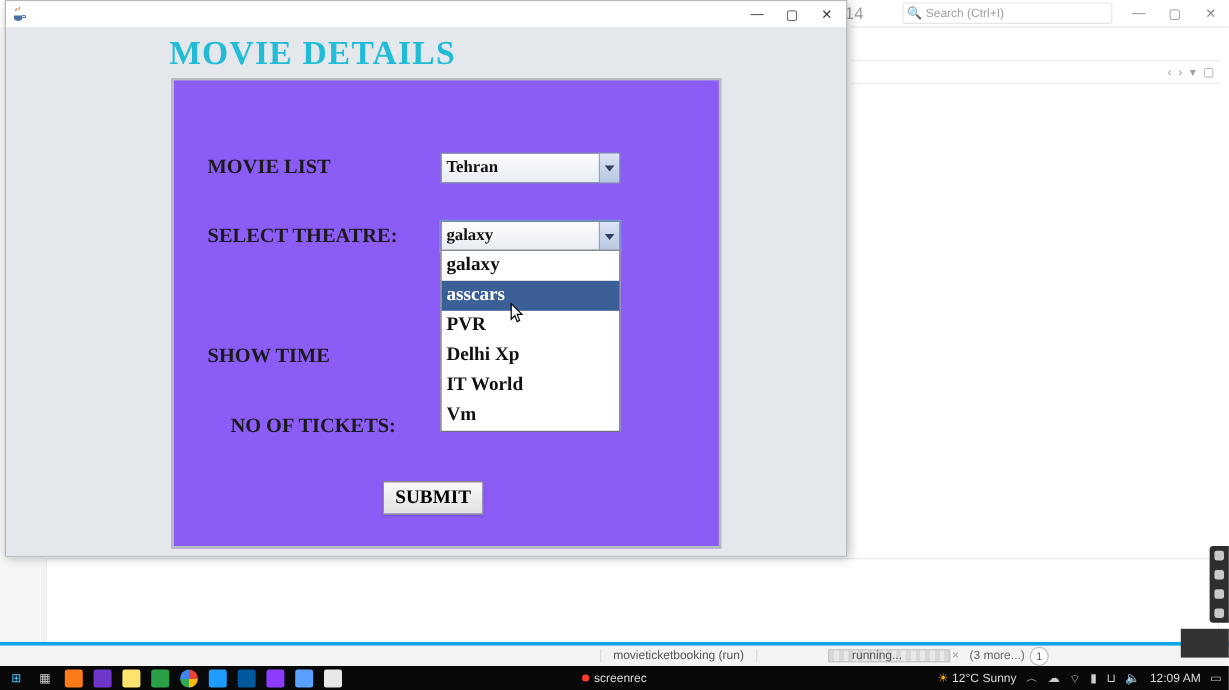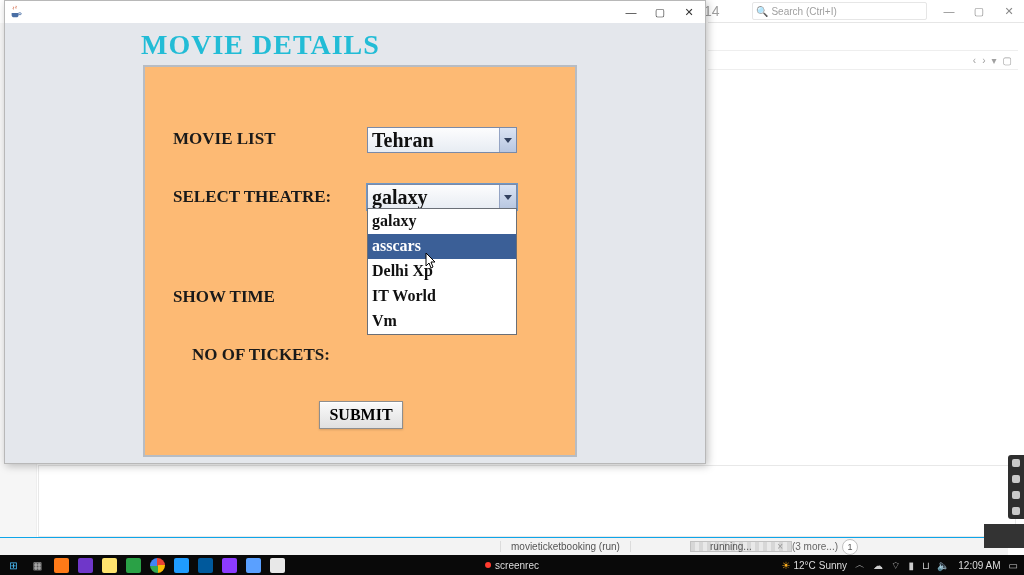--- a/index.html
+++ b/index.html
@@ -10,21 +10,21 @@
 .ide-tabtext{font-size:14px;color:#9e9e9e;margin-left:-4px;}
 .ide-search{position:absolute;left:752px;top:2px;width:170px;height:16px;border:1px solid #e6e6e6;border-radius:2px;display:flex;align-items:center;font-size:10px;color:#a0a0a0;padding-left:3px;gap:3px;}
 .ide-winbtns{position:absolute;right:0;top:0;height:22px;display:flex;}
 .ide-winbtns div{width:30px;display:flex;align-items:center;justify-content:center;color:#888;font-size:11px;}
 .ide-subtool{position:absolute;left:708px;top:50px;right:6px;height:18px;border-top:1px solid #eee;border-bottom:1px solid #eee;display:flex;justify-content:flex-end;align-items:center;gap:6px;color:#a0a0a0;font-size:10px;padding-right:6px;}
 .ide-subtool span{display:inline-block;}
 .ide-editor{position:absolute;left:38px;top:465px;right:8px;bottom:38px;background:#fff;border:1px solid #e8e8e8;}
 .ide-leftgutter{position:absolute;left:0;top:23px;width:36px;bottom:38px;background:#f6f6f6;border-right:1px solid #eee;}
 
 
-.ide-status{position:absolute;left:0;right:16px;bottom:20px;height:17px;background:#f3f3f3;border-top:1px solid #0ea5e9;font-size:10px;display:flex;align-items:center;}
+.ide-status{position:absolute;left:0;right:0;bottom:20px;height:17px;background:#f3f3f3;border-top:3px solid #0ea5e9;font-size:10px;display:flex;align-items:center;}
 .ide-statcell{padding:0 10px;border-right:1px solid #dcdcdc;color:#555;}
 .ide-running-bar{position:absolute;left:690px;width:100px;height:9px;border:1px solid #c1c1c1;background:repeating-linear-gradient(90deg,#d7d7d7 0 4px,#e9e9e9 4px 8px);}
 .ide-xmore{position:absolute;right:170px;color:#666;}
 .ide-xx{color:#999;margin-right:6px;}
 .ide-notifier{position:absolute;right:150px;width:14px;height:14px;border:1px solid #c0c0c0;border-radius:50%;font-size:9px;display:flex;align-items:center;justify-content:center;color:#555;background:#fff;}
 
 
 .sr-side{position:absolute;right:0;top:455px;width:16px;height:64px;background:#2e2e2e;border-radius:3px 0 0 3px;display:flex;flex-direction:column;justify-content:space-around;align-items:center;}
 .sr-side div{width:8px;height:8px;background:#c9c9c9;border-radius:2px;}
 .decode-badge{position:absolute;right:0;top:524px;width:40px;height:24px;background:#333;}
@@ -44,31 +44,31 @@
 .jtitle{height:22px;background:#fff;border-bottom:1px solid #d0d0d0;display:flex;align-items:center;justify-content:space-between;padding:0 2px 0 4px;}
 .jtitle-left{display:flex;align-items:center;gap:4px;}
 .jcup{width:14px;height:14px;display:inline-block;}
 .jtitle-btns{display:flex;gap:1px;}
 .jtitle-btns div{width:28px;height:18px;display:flex;align-items:center;justify-content:center;color:#333;font-size:11px;}
 
 .jbody{position:absolute;left:0;right:0;top:22px;bottom:0;background:#e4e7ec;}
 
 .heading{position:absolute;left:136px;top:6px;font-family:"Copperplate","Copperplate Gothic Bold","Trebuchet MS",serif;font-size:28px;font-weight:700;color:#22bcd6;letter-spacing:1px;}
 
-.formpanel{position:absolute;left:138px;top:42px;width:430px;height:388px;border:2px solid #b7bcc3;background:#fdba74;}
+.formpanel{position:absolute;left:138px;top:42px;width:430px;height:388px;border:2px solid #b7bcc3;background:#8b5cf6;padding-left:24px;}
 
 .lbl{position:absolute;left:28px;font-family:"Times New Roman",serif;font-weight:700;color:#1a1a1a;font-size:17px;}
 .lbl.movie{top:62px;}
 .lbl.theatre{top:120px;}
 .lbl.date{top:170px;}
 .lbl.show{top:220px;}
 .lbl.tickets{top:278px;margin-left:19px;}
 
 
-.combo{position:absolute;left:222px;width:148px;height:24px;border:1px solid #7a8aa8;background:linear-gradient(#fdfdfe,#e7ecf3);display:flex;align-items:center;font-family:"Times New Roman",serif;font-weight:700;font-size:20px;}
+.combo{position:absolute;left:222px;width:148px;height:24px;border:1px solid #7a8aa8;background:linear-gradient(#fdfdfe,#e7ecf3);display:flex;align-items:center;font-family:"Times New Roman",serif;font-weight:700;font-size:14px;}
 .combo .cval{flex:1;padding-left:4px;color:#111;}
 .combo .carrow{width:16px;height:100%;background:linear-gradient(#dbe4f4,#b7c6e0);border-left:1px solid #94a4c4;display:flex;align-items:center;justify-content:center;}
 .combo .carrow::after{content:"";border-left:4px solid transparent;border-right:4px solid transparent;border-top:5px solid #32415f;}
 .combo.focused{outline:1px solid #6f98c7;}
 .combo.movie{top:60px;}
 .combo.theatre{top:117px;}
 
 
 .dropdown{position:absolute;left:222px;top:141px;width:148px;border:1px solid #6a6f77;background:#fff;font-family:"Times New Roman",serif;font-weight:700;font-size:16px;z-index:5;}
 .dropdown .opt{padding:1px 4px 2px 4px;color:#111;line-height:22px;}
@@ -163,20 +163,21 @@
       </div>
 
       <div class="combo theatre focused">
         <span class="cval">galaxy</span>
         <span class="carrow"></span>
       </div>
 
       <div class="dropdown">
         <div class="opt">galaxy</div>
         <div class="opt sel">asscars</div>
+        <div class="opt">PVR</div>
         <div class="opt">Delhi Xp</div>
         <div class="opt">IT World</div>
         <div class="opt">Vm</div>
       </div>
 
       <div class="cursor">
         <svg viewBox="0 0 14 18">
             <path d="M1 1 L1 14 L4 11 L6 16 L8 15 L6 10 L10 10 Z" fill="#fff" stroke="#000" stroke-width="1"></path>
           </svg>
       </div>

